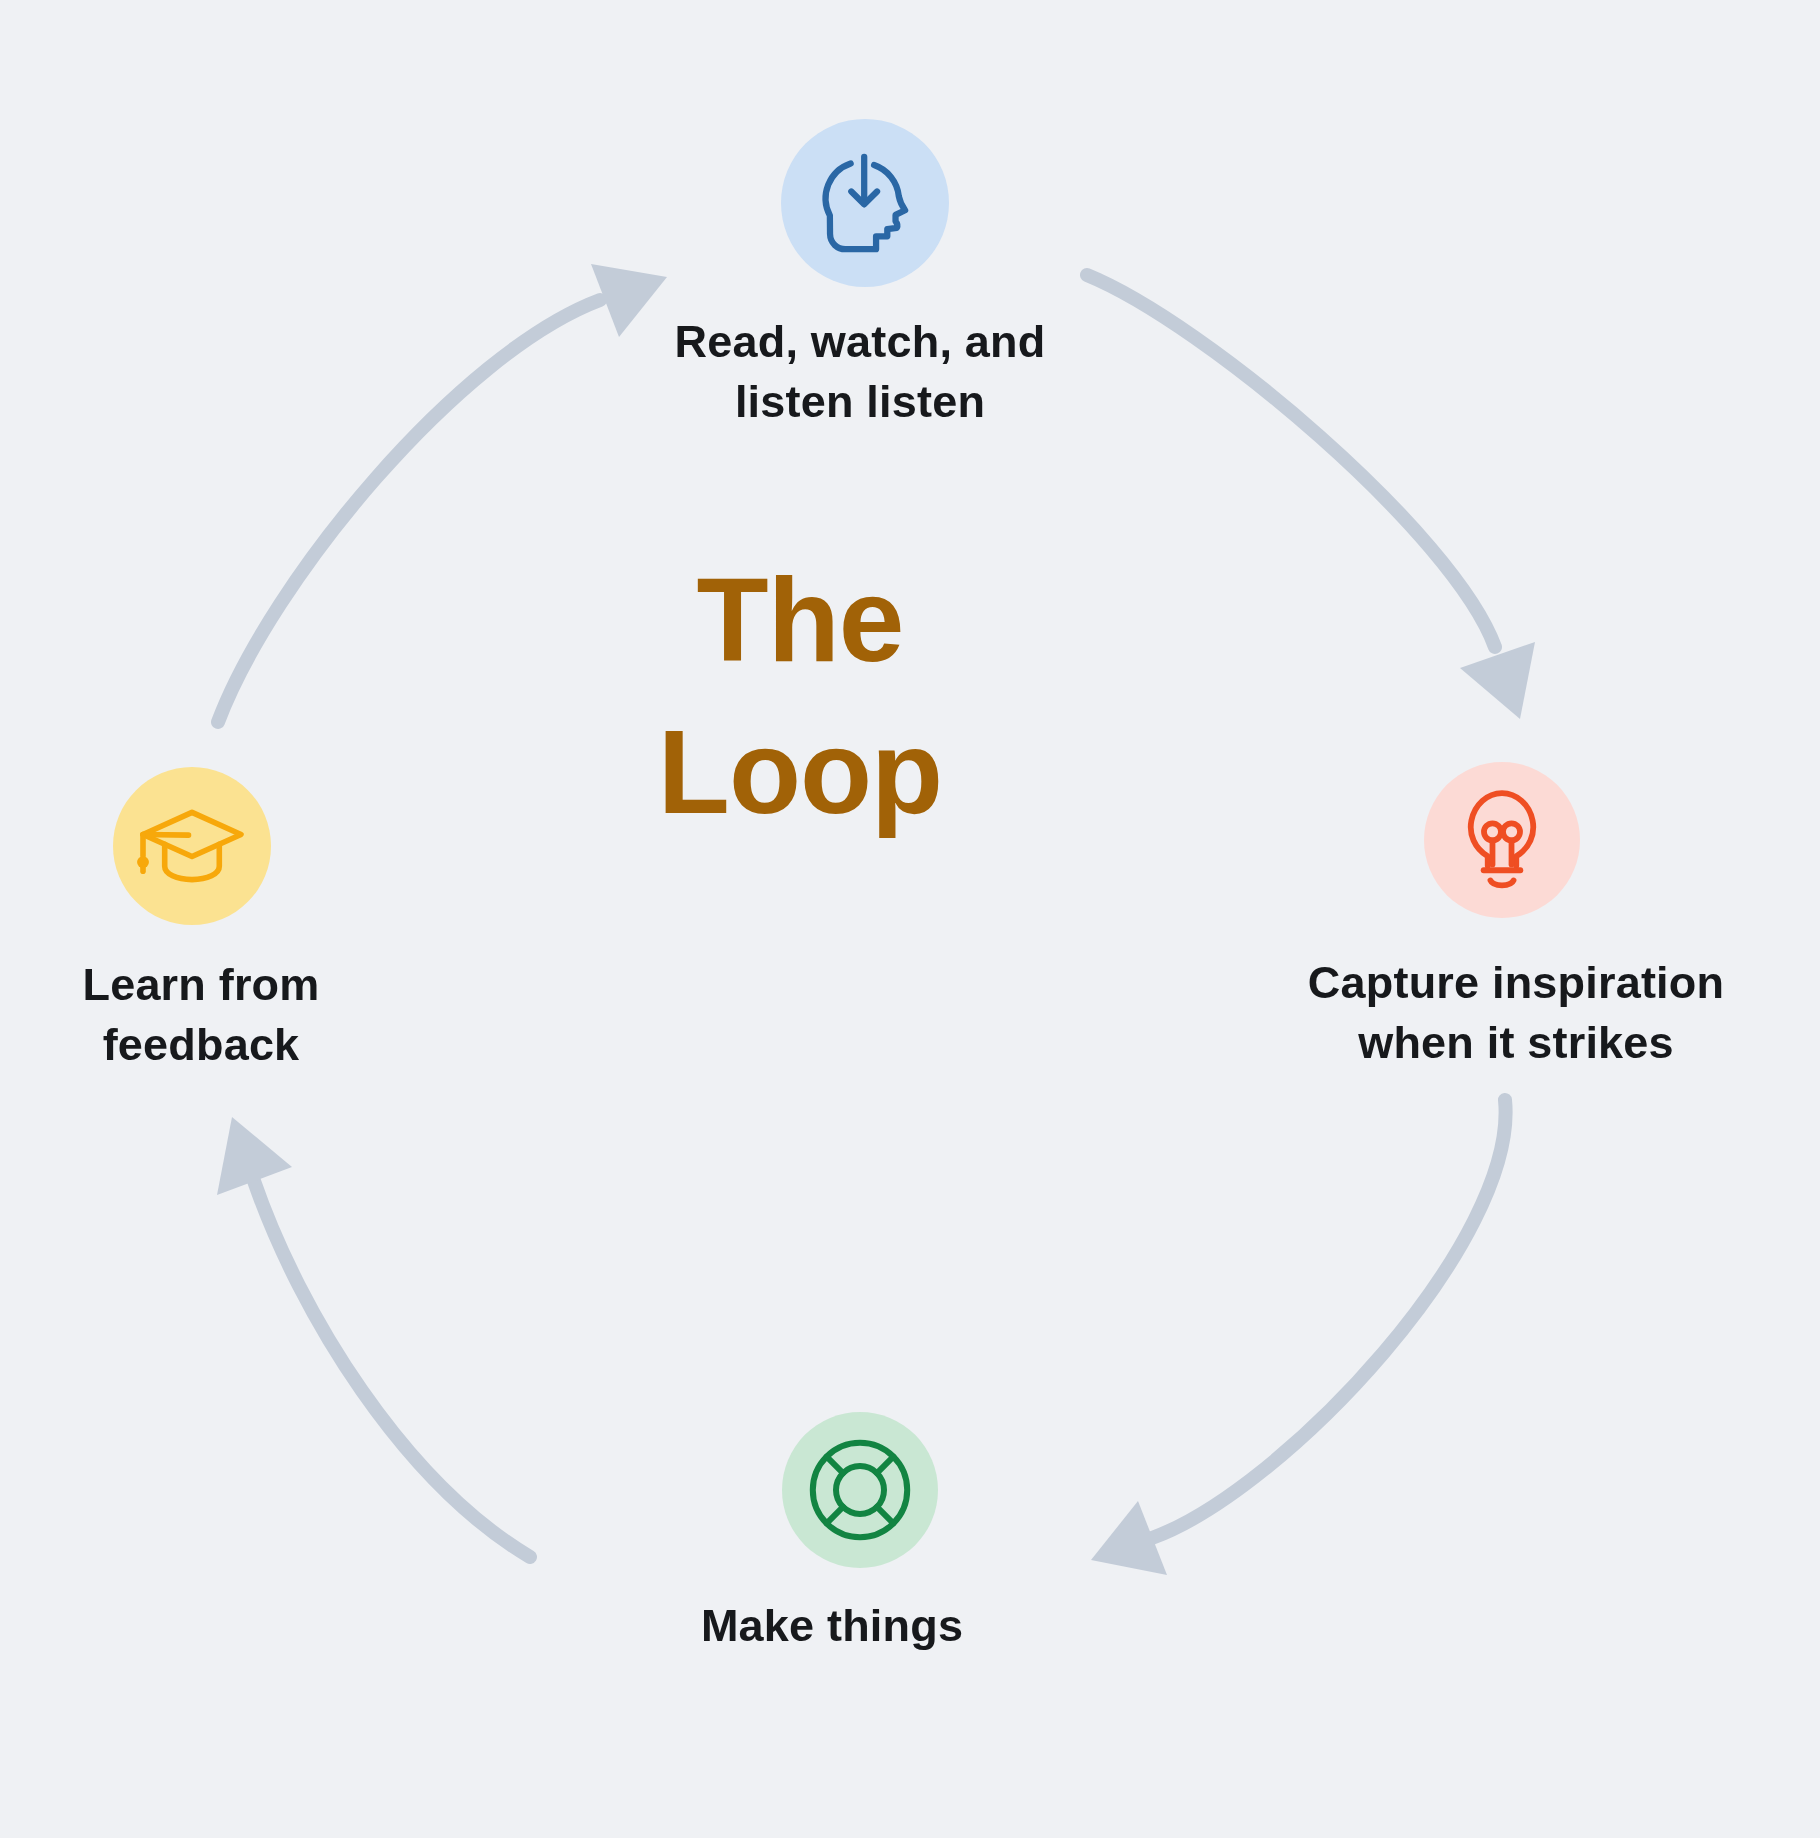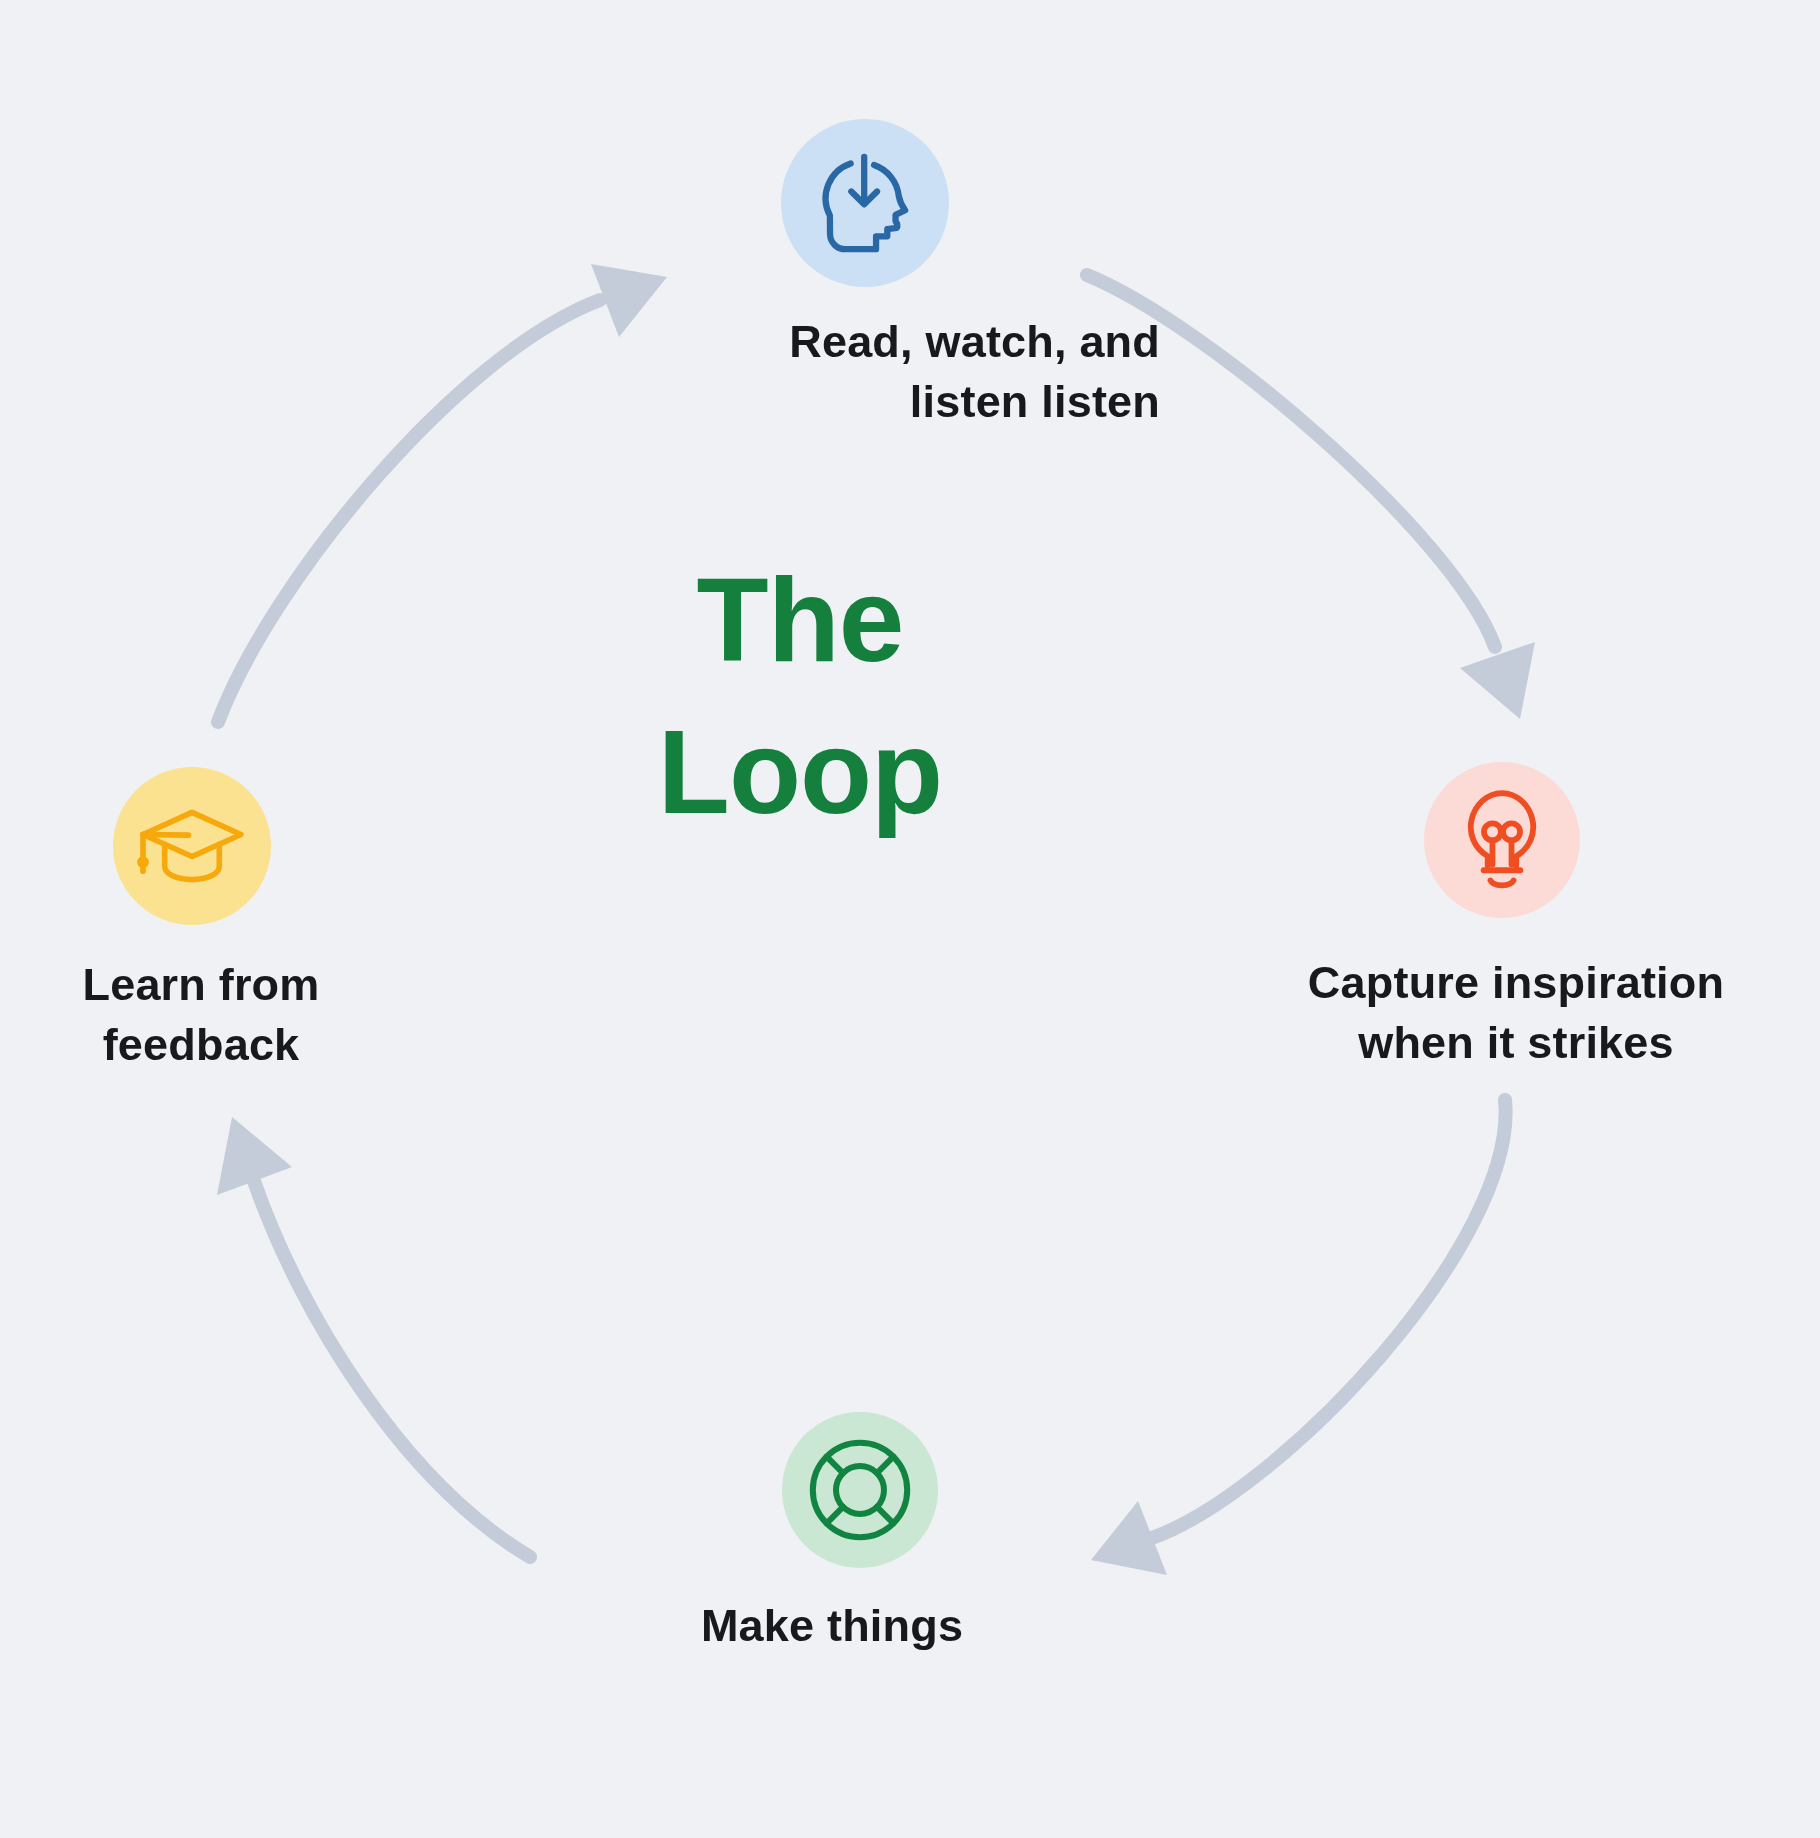--- a/index.html
+++ b/index.html
@@ -12,21 +12,21 @@
   .arc { fill:none; stroke-width:14px; stroke-linecap:round; }
   .icon { fill:none; stroke-linecap:round; stroke-linejoin:round; }
   .label {
     position:absolute; text-align:center;
     font-size:45px; line-height:60px; font-weight:600;
     color:#17191c; letter-spacing:0.2px;
   }
   .title {
     position:absolute; left:350px; top:544px; width:900px;
     text-align:center; font-size:118px; line-height:152px;
-    font-weight:600; color:#15803d; letter-spacing:-1px;
+    font-weight:600; color:#a16207; letter-spacing:-1px;
   }
 </style>
 </head>
 <body>
 
 <div class="stage">
 
   <svg class="layer" width="1820" height="1838" viewBox="0 0 1820 1838">
 
     <path class="arc" d="M 218 722 C 271 581, 459 353, 600 300" stroke="#c3ccd8"></path>
@@ -93,21 +93,21 @@
       <circle cx="10" cy="28.4" r="1.7" stroke="none" fill="#f7a80b"></circle>
       <path d="M 10 29.9 L 10 31"></path>
     </g>
   </svg>
 
   <div class="title">
     <div>The</div>
     <div>Loop</div>
   </div>
 
-  <div class="label" style="left:560px; top:312px; width:600px;text-align:right;">
+  <div class="label" style="left:560px; top:312px; width:600px;">
     <div>Read, watch, and</div>
     <div>listen listen</div>
   </div>
 
   <div class="label" style="left:1196px; top:953px; width:640px;">
     <div>Capture inspiration</div>
     <div>when it strikes</div>
   </div>
 
   <div class="label" style="left:512px; top:1596px; width:640px;text-align:center;">

